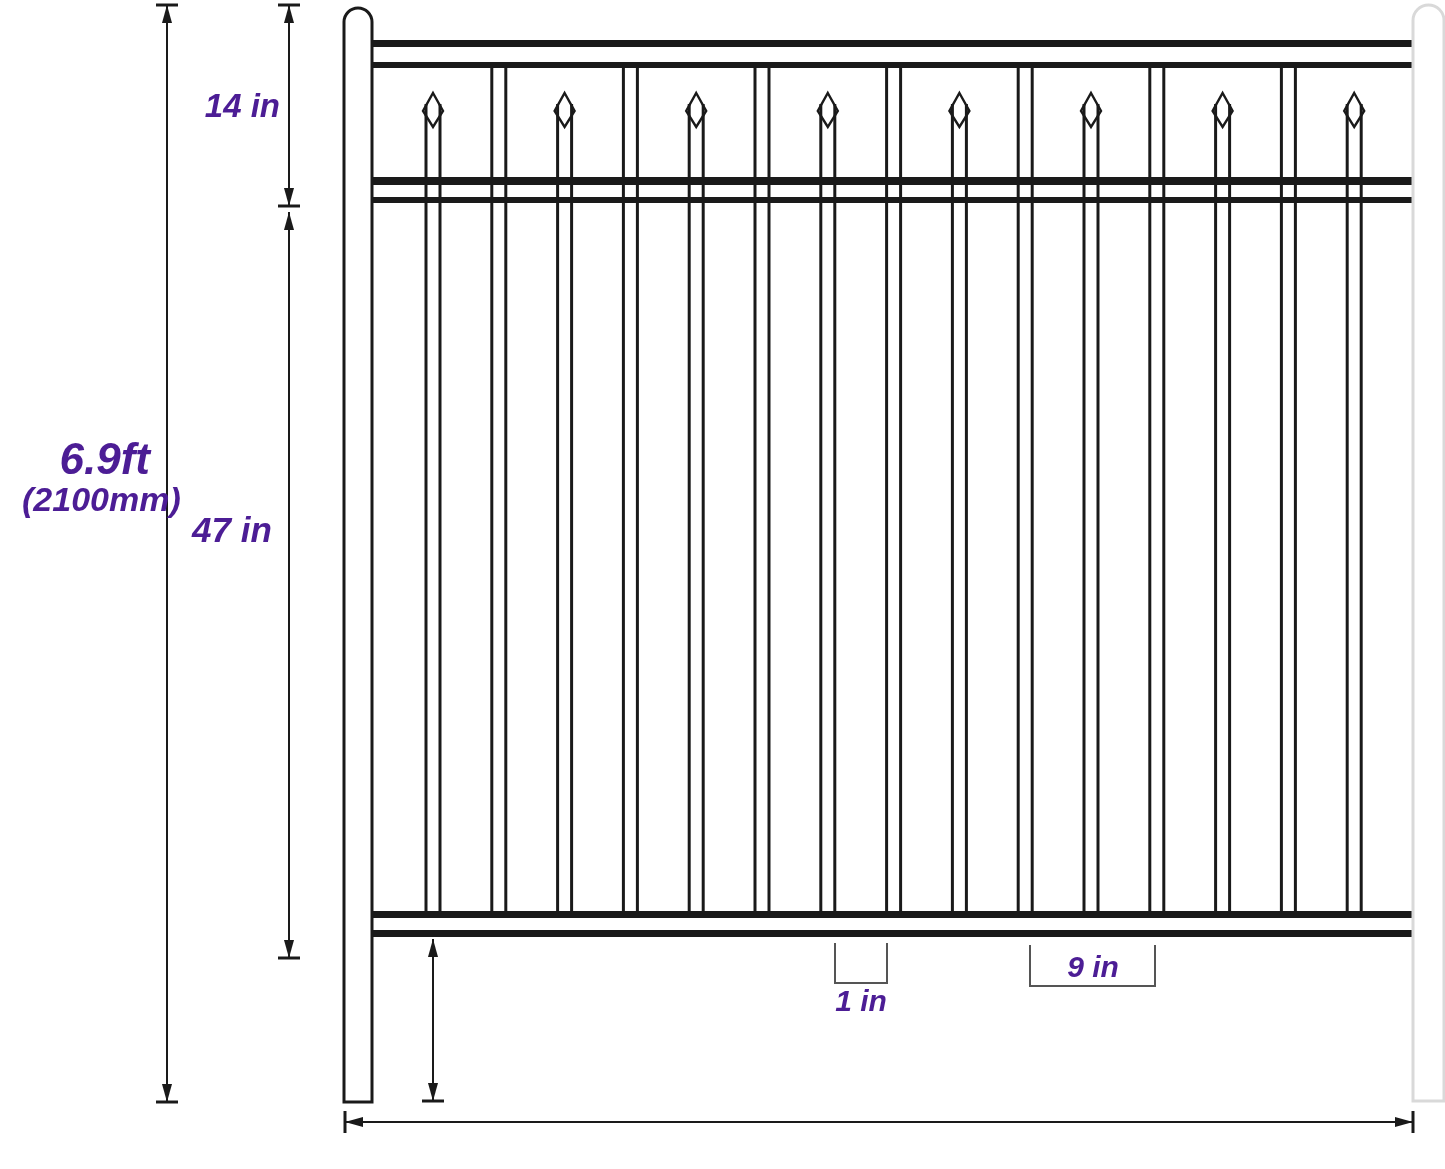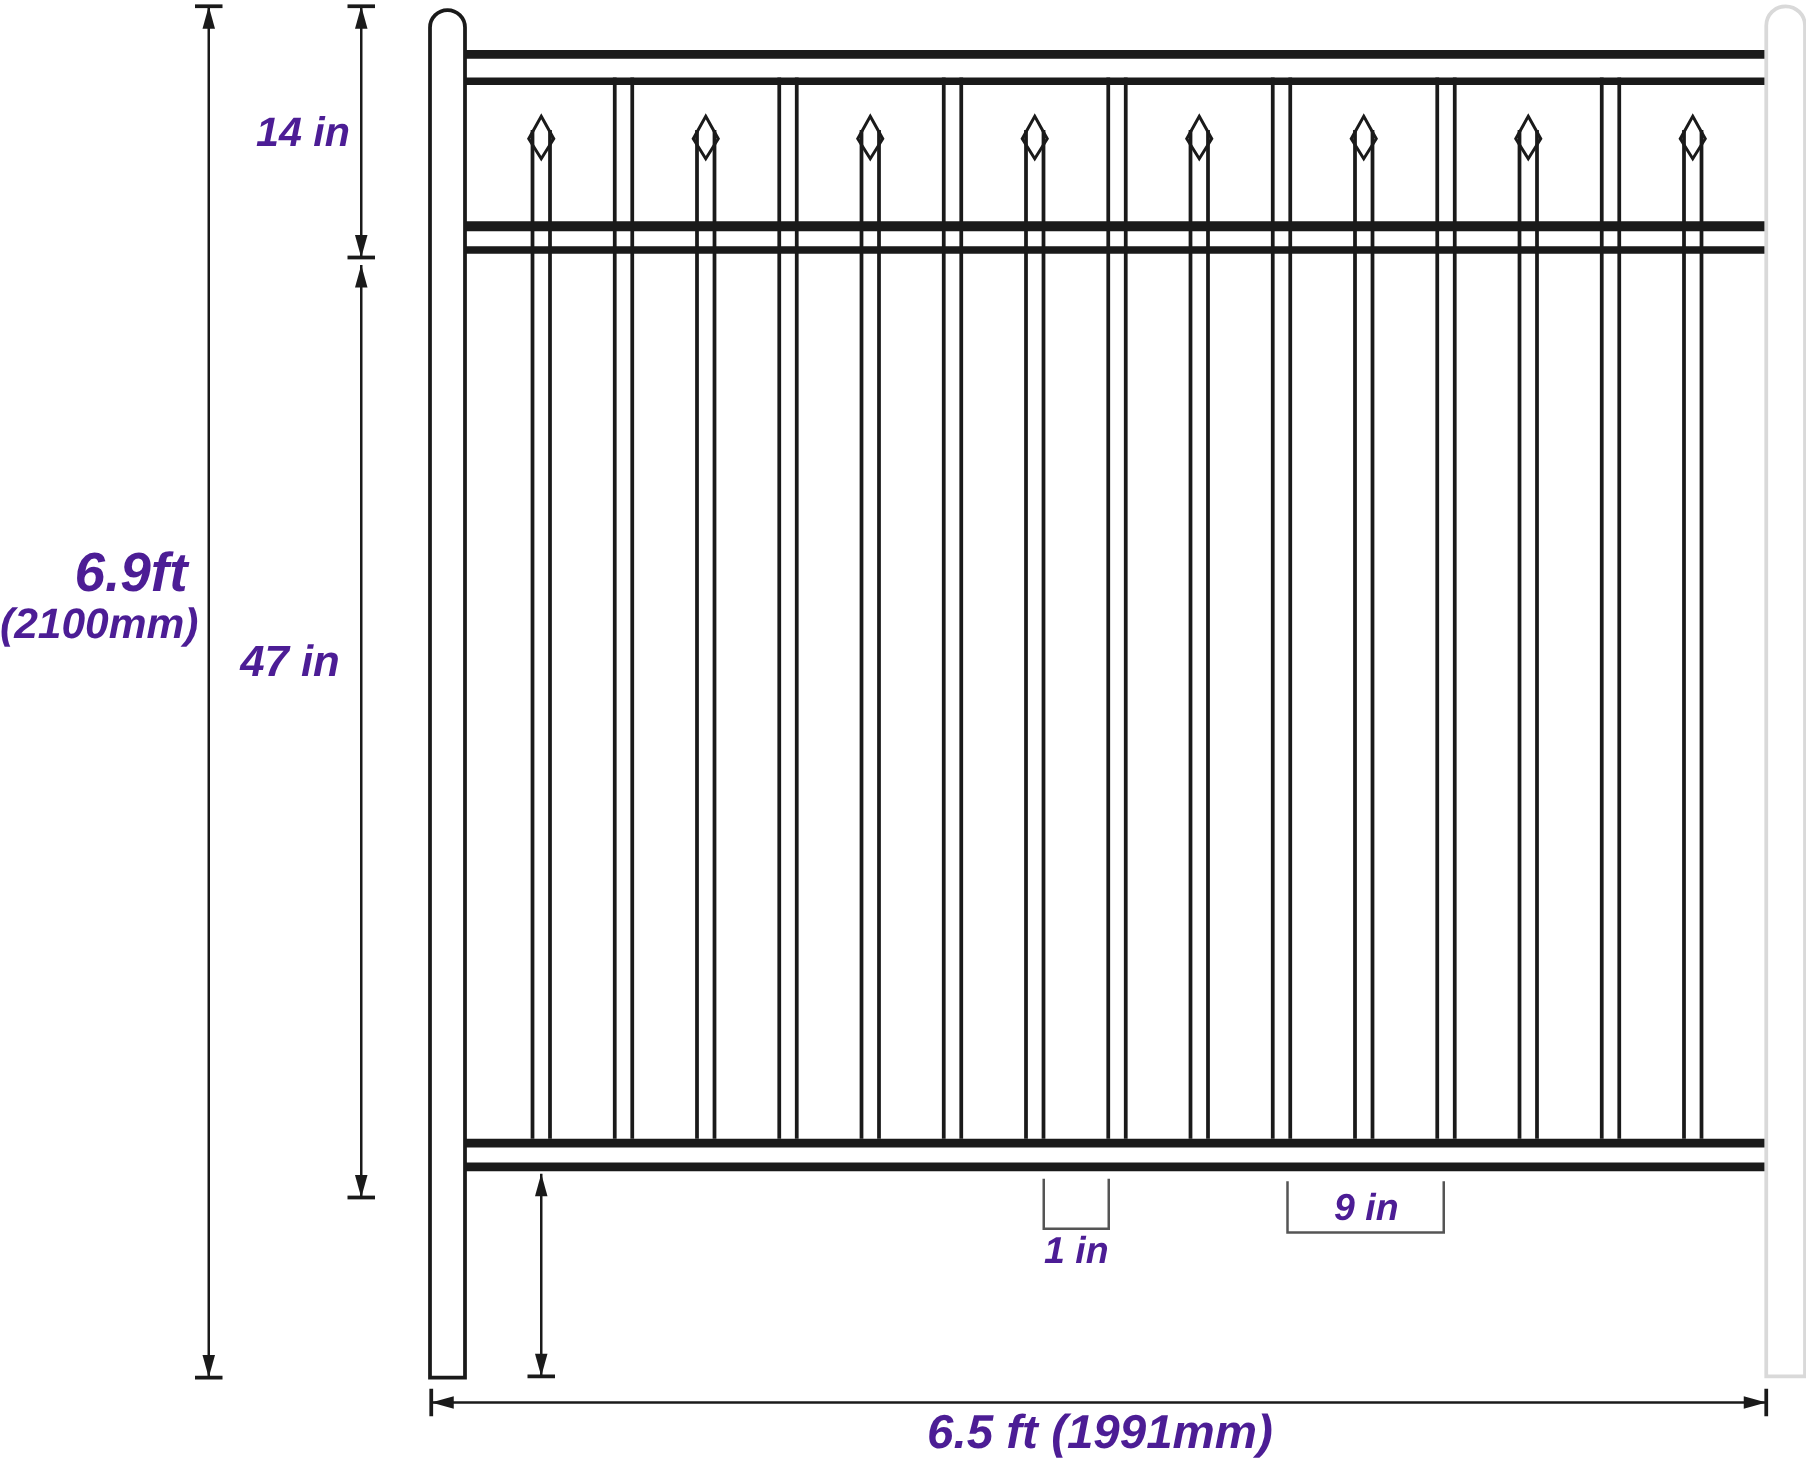--- a/index.html
+++ b/index.html
@@ -157,26 +157,25 @@
         <polygon points="1413,1122 1395,1117 1395,1127" fill="#1a1a1a"></polygon>
         <line x1="345" y1="1111" x2="345" y2="1133" stroke="#1a1a1a" stroke-width="3"></line>
         <line x1="1413" y1="1111" x2="1413" y2="1133" stroke="#1a1a1a" stroke-width="3"></line>
       </g>
       <path d="M 835 943 L 835 983 L 887 983 L 887 943" fill="none" stroke="#555555" stroke-width="2"></path>
       <path d="M 1030 945 L 1030 986 L 1155 986 L 1155 945" fill="none" stroke="#555555" stroke-width="2"></path>
     </svg>
 
   <div class="dim-label ctr" style="left:0px;top:437px;width:150px;font-size:44px;text-align:right;">6.9ft</div>
 
-  <div class="dim-label ctr" style="left:0px;top:482px;width:158px;font-size:34px;">(2100mm)</div>
+  <div class="dim-label ctr" style="left:0px;top:482px;width:158px;font-size:34px;padding-left:22px;">(2100mm)</div>
 
   <div class="dim-label rgt" style="left:148px;top:89px;width:132px;font-size:33px;">14 in</div>
 
   <div class="dim-label ctr" style="left:180px;top:512px;width:104px;font-size:35px;">47 in</div>
 
 
   <div class="dim-label ctr" style="left:801px;top:986px;width:120px;font-size:30px;">1 in</div>
 
   <div class="dim-label ctr" style="left:1033px;top:952px;width:120px;font-size:30px;">9 in</div>
 
-  <div class="dim-label ctr" style="left:680px;top:1127px;width:400px;font-size:38px;">6.5 ft (1991mm)</div>
 
 </div>
 
 </body></html>

